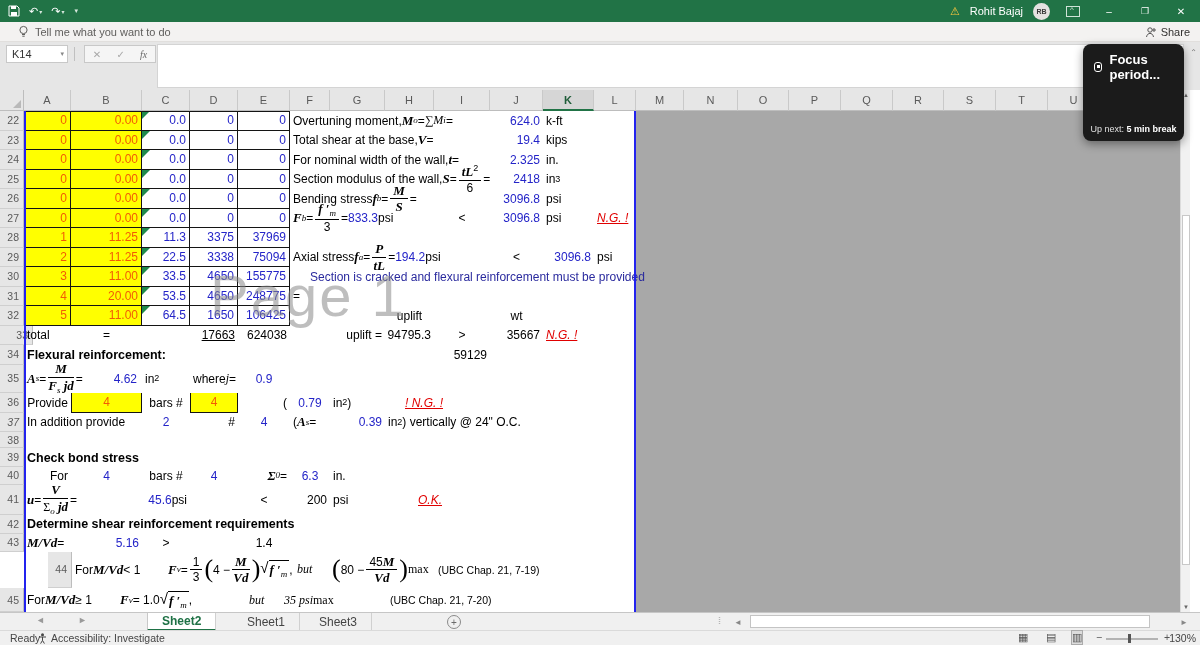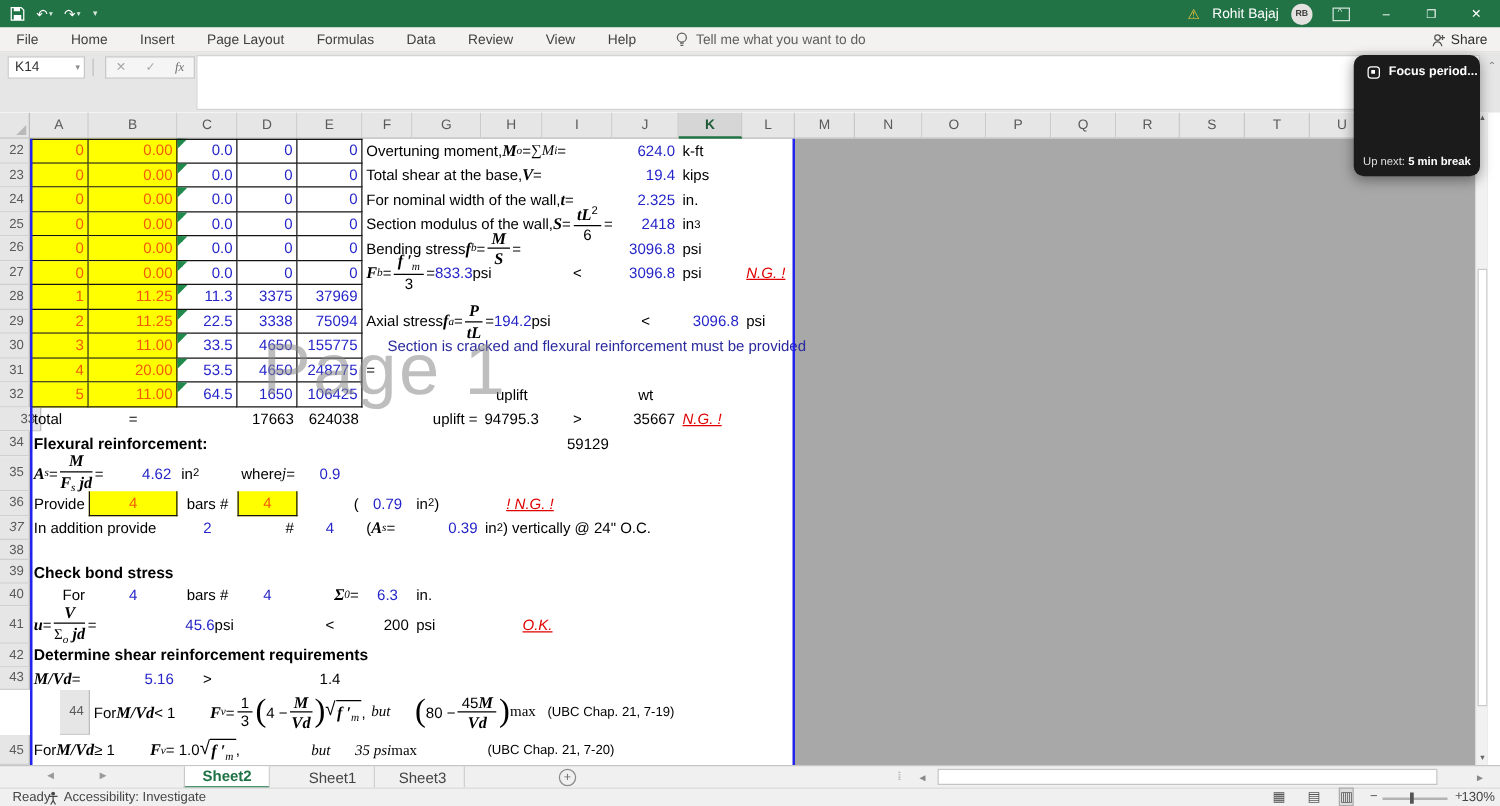--- a/index.html
+++ b/index.html
@@ -94,21 +94,21 @@
   .viewic { position:absolute; top:0px; font-size:11px; color:#555; }
   .viewic.sel { background:#dcdcdc; outline:1px solid #ababab; }
   #zoomminus { position:absolute; left:1096px; top:0px; color:#555; }
   #zoomtrack { position:absolute; left:1106px; top:7px; width:52px; height:2px; background:#b3b3b3; }
   #zoomthumb { position:absolute; left:1128px; top:3px; width:3px; height:9px; background:#555; }
   #zoomplus { position:absolute; left:1164px; top:0px; color:#555; }
   #zoomlabel { position:absolute; right:4px; top:1px; }
 
   
   #focus { position:absolute; left:1083px; top:44px; width:101px; height:97px; background:#1b1b1b; border-radius:8px; box-shadow:0 3px 10px rgba(0,0,0,.4); z-index:20; color:#fff; }
-  #focus .fhead { display:flex; align-items:center; gap:7px; padding:8px 0 0 11px; font-size:10px; font-weight:bold; }
+  #focus .fhead { display:flex; align-items:center; gap:7px; padding:8px 0 0 11px; font-size:13px; font-weight:bold; }
   .fic { width:10px; height:10px; border:1.4px solid #fff; border-radius:3px; position:relative; }
   .fic:after { content:""; position:absolute; left:2px; top:2px; width:3px; height:3px; background:#fff; }
   #fcircle { position:absolute; left:20px; top:26px; width:58px; height:58px; border-radius:50%; background:#282828; display:flex; align-items:center; justify-content:center; }
   #ftime { font-size:16px; font-weight:bold; } #ftunit { font-size:9px; color:#cfcfcf; margin-left:1px; }
   #fnext { position:absolute; left:0; bottom:7px; width:100%; text-align:center; font-size:9px; color:#e0e0e0; }
   #fnext b { color:#fff; }
 </style>
 </head>
 <body>
 
@@ -134,31 +134,20 @@
       <span class="winbtn">
           <span class="rdo"></span>
         </span>
       <span class="winbtn">–</span>
       <span class="winbtn" style="font-size:9px;">❐</span>
       <span class="winbtn">✕</span>
     </div>
   </div>
 
   <div id="ribbonrow">
-    <div id="tabs">
-        <div class="rtab">File</div>
-        <div class="rtab">Home</div>
-        <div class="rtab">Insert</div>
-        <div class="rtab">Page Layout</div>
-        <div class="rtab">Formulas</div>
-        <div class="rtab">Data</div>
-        <div class="rtab">Review</div>
-        <div class="rtab">View</div>
-        <div class="rtab">Help</div>
-      </div>
     <div class="tellme">
       <svg width="11" height="13" viewBox="0 0 11 13">
           <circle cx="5.5" cy="5" r="3.6" fill="none" stroke="#5f5e5c" stroke-width="1"></circle>
           <line x1="4" y1="9.5" x2="7" y2="9.5" stroke="#5f5e5c"></line>
           <line x1="4.3" y1="11.2" x2="6.7" y2="11.2" stroke="#5f5e5c"></line>
         </svg>
       <span>Tell me what you want to do</span>
     </div>
     <div class="share">
       <svg width="12" height="12" viewBox="0 0 12 12">
@@ -339,21 +328,21 @@
           <div class="cell a-r tb tri nbl" style="left: 142px; width: 48px;">64.5</div>
           <div class="cell a-r tb nbl" style="left: 190px; width: 48px;">1650</div>
           <div class="cell a-r tb nbl" style="left: 238px; width: 52px;">106425</div>
           <div class="cell a-c" style="left: 385px; width: 49px;">uplift</div>
           <div class="cell a-c" style="left: 490px; width: 53px;">wt</div>
         </div>
         <div class="row" style="top: 214.5px; height: 19.5px;">
           <div class="rowhd" style="height: 19.5px; padding-left: 28px;">33</div>
           <div class="cell" style="left: 24px; width: 47px;">total</div>
           <div class="cell a-c" style="left: 71px; width: 71px;">=</div>
-          <div class="cell a-r" style="left: 190px; width: 48px;">17663</div>
+          <div class="cell a-r" style="left: 190px; width: 48px; text-decoration: underline;">17663</div>
           <div class="cell a-r" style="left: 238px; width: 52px;">624038</div>
           <div class="cell a-r" style="left: 330px; width: 55px; text-align: right;">uplift =</div>
           <div class="cell a-r" style="left: 385px; width: 49px;">94795.3</div>
           <div class="cell a-c" style="left: 434px; width: 56px;">&gt;</div>
           <div class="cell a-r" style="left: 490px; width: 53px;">35667</div>
           <div class="cell red" style="left: 543px; width: 51px;">N.G. !</div>
         </div>
         <div class="row" style="top: 234px; height: 19.5px;">
           <div class="rowhd" style="height: 19.5px;">34</div>
           <div class="cell bold" style="left: 24px; width: 166px;">Flexural reinforcement:</div>

